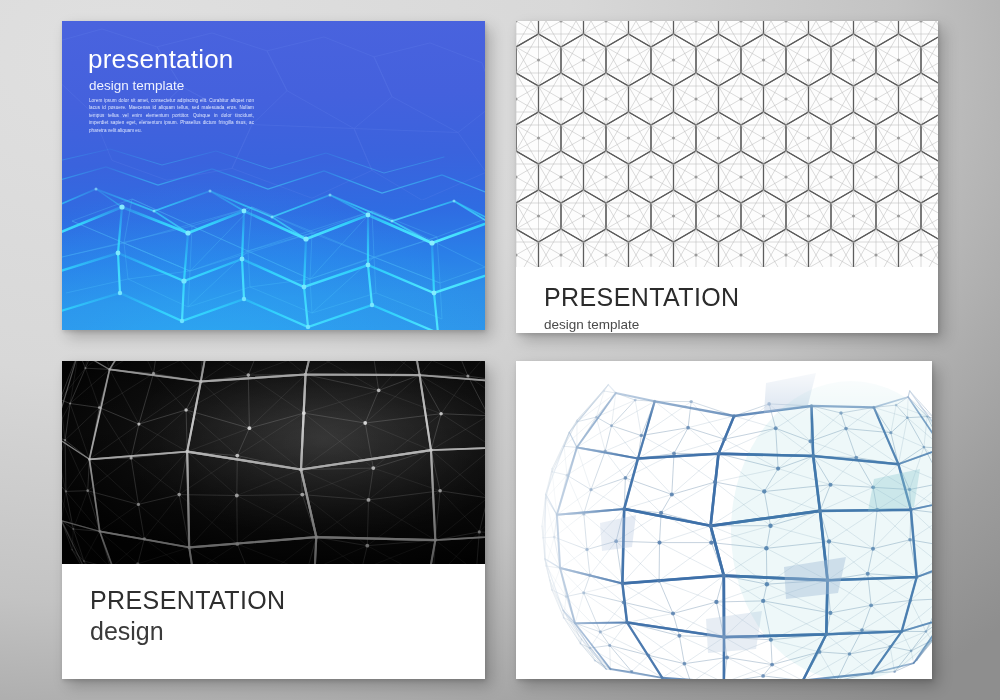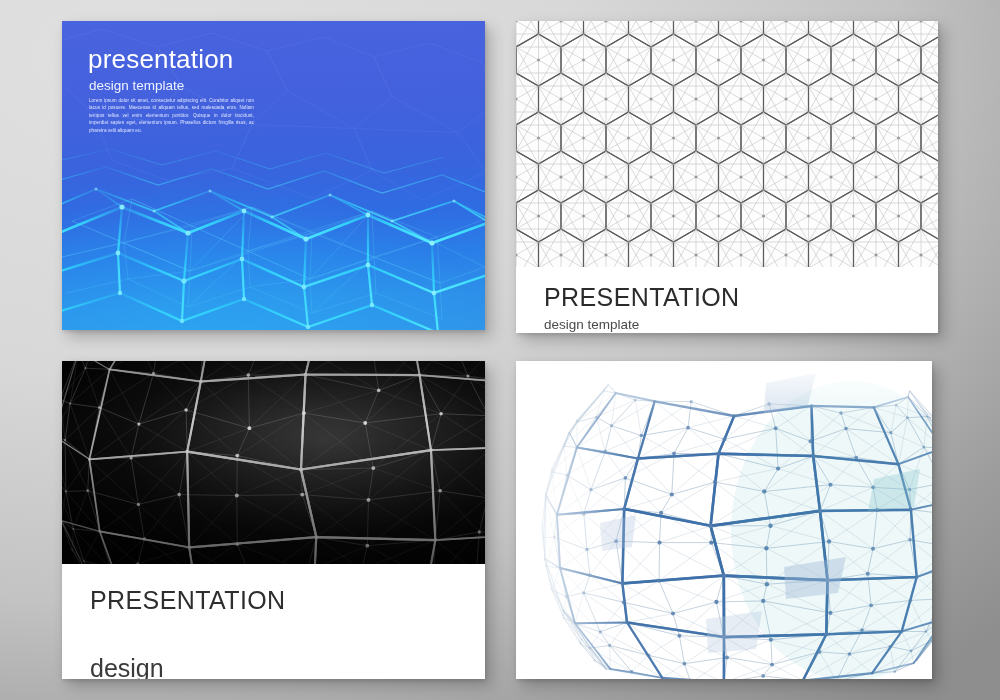--- a/index.html
+++ b/index.html
@@ -33,21 +33,21 @@
   .s2-sub{position:absolute;left:28px;top:50px;font-size:13.5px;color:#4a4a4a;font-weight:400;}
 
   
   #slide3{left:62px;top:361px;width:423px;height:318px;}
   .s3-img{position:absolute;left:0;top:0;width:100%;height:63.8%;background:#060606;overflow:hidden;}
   .s3-vig{position:absolute;inset:0;
     background:radial-gradient(ellipse at 62% 40%, rgba(255,255,255,.07) 0%, rgba(0,0,0,0) 55%),
                linear-gradient(180deg, rgba(0,0,0,.25) 0%, rgba(0,0,0,0) 30%, rgba(0,0,0,.55) 100%);}
   .s3-caption{position:absolute;left:0;bottom:0;width:100%;height:36.2%;background:#fff;}
   .s3-title{position:absolute;left:28px;top:22px;font-size:25px;letter-spacing:.4px;color:#2e2e2e;font-weight:400;}
-  .s3-sub{position:absolute;left:28px;top:53px;font-size:25px;color:#3a3a3a;font-weight:400;margin-top:37px;}
+  .s3-sub{position:absolute;left:28px;top:53px;font-size:25px;color:#3a3a3a;font-weight:400;}
 
   
   #slide4{left:516px;top:361px;width:416px;height:318px;background:#fff;}
 
   .txt{white-space:pre;}
   #s1-title{position:absolute;left:26px;top:23px;font-size:26px;color:#ffffff;font-weight:400;letter-spacing:.2px;}
   #s1-sub{position:absolute;left:27px;top:57px;font-size:13.5px;color:#eef2ff;font-weight:400;}
   #s1-body{position:absolute;left:27px;top:76px;width:165px;font-size:4.6px;line-height:7.4px;color:#dfe7ff;
     font-weight:400;letter-spacing:.05px;text-align:justify;}
 </style>

